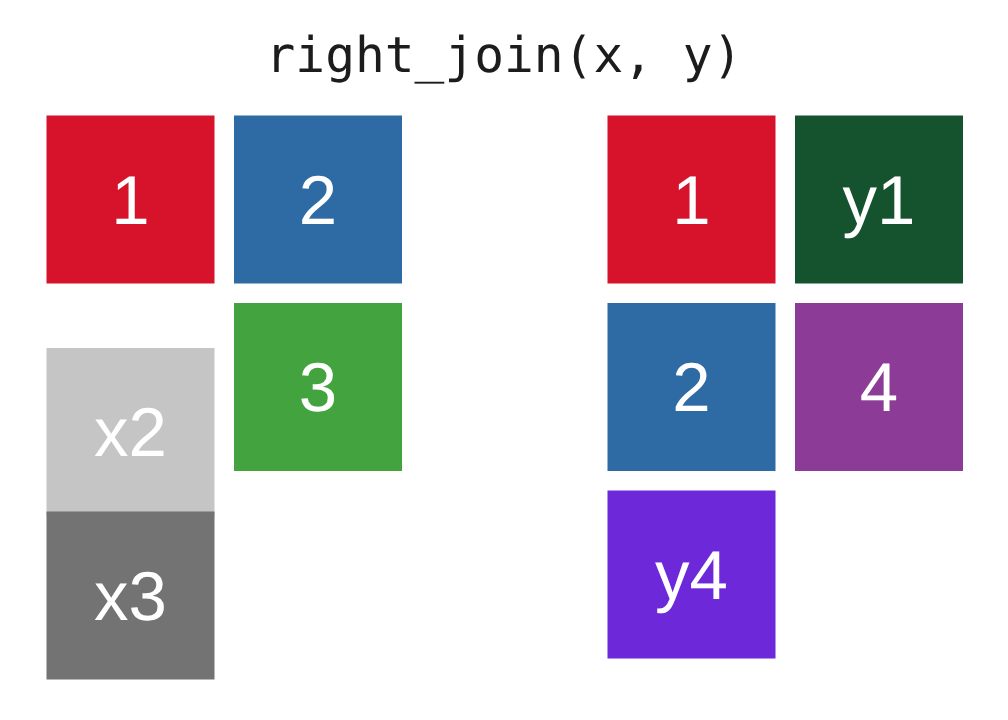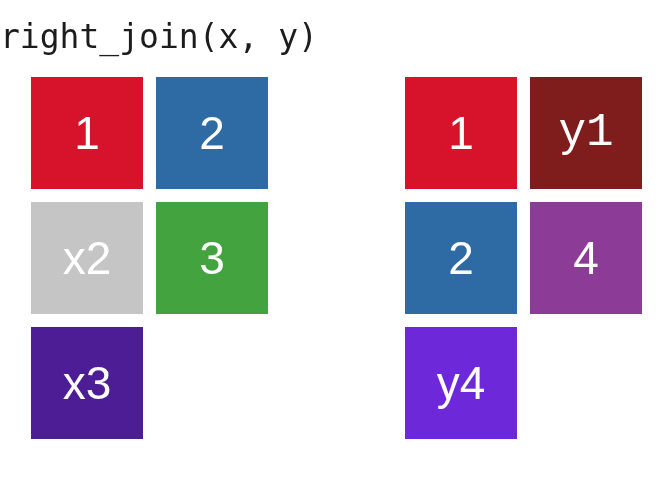--- a/index.html
+++ b/index.html
@@ -13,20 +13,21 @@
     height: 480px;
     background: #ffffff;
     overflow: hidden;
     font-family: "Liberation Sans", sans-serif;
   }
   .title {
     position: absolute;
     top: 17px;
     left: 0;
     width: 100%;
+    text-align: center;
     font-family: "DejaVu Sans Mono", monospace;
     font-size: 33px;
     line-height: normal;
     color: #1c1c1c;
     white-space: pre;
   }
   .join-table {
     position: absolute;
     top: 77px;
     display: grid;
@@ -51,25 +52,25 @@
 </style>
 </head>
 <body>
 
 <div class="canvas">
   <div class="title">right_join(x, y)</div>
 
   <div class="join-table table-x">
       <div class="cell" style="background: rgb(214, 19, 43);">1</div>
       <div class="cell" style="background: rgb(46, 107, 164);">2</div>
-      <div class="cell" style="background: rgb(197, 197, 197);">x2</div>
+      <div class="cell" style="background: rgb(197, 197, 197); margin-top: 30px;">x2</div>
       <div class="cell" style="background: rgb(67, 163, 63);">3</div>
-      <div class="cell" style="background: #4c1d95;">x3</div>
+      <div class="cell" style="background: #737373; margin-top: 14px;">x3</div>
     </div>
 
   <div class="join-table table-y">
       <div class="cell" style="background: rgb(214, 19, 43);">1</div>
-      <div class="cell" style="background: #7f1d1d; font-family: Liberation Mono, monospace;">y1</div>
+      <div class="cell" style="background: #14532d;">y1</div>
       <div class="cell" style="background: rgb(46, 107, 164);">2</div>
       <div class="cell" style="background: rgb(140, 59, 150);">4</div>
       <div class="cell" style="background: #6d28d9;">y4</div>
     </div>
 </div>
 
 </body></html>

